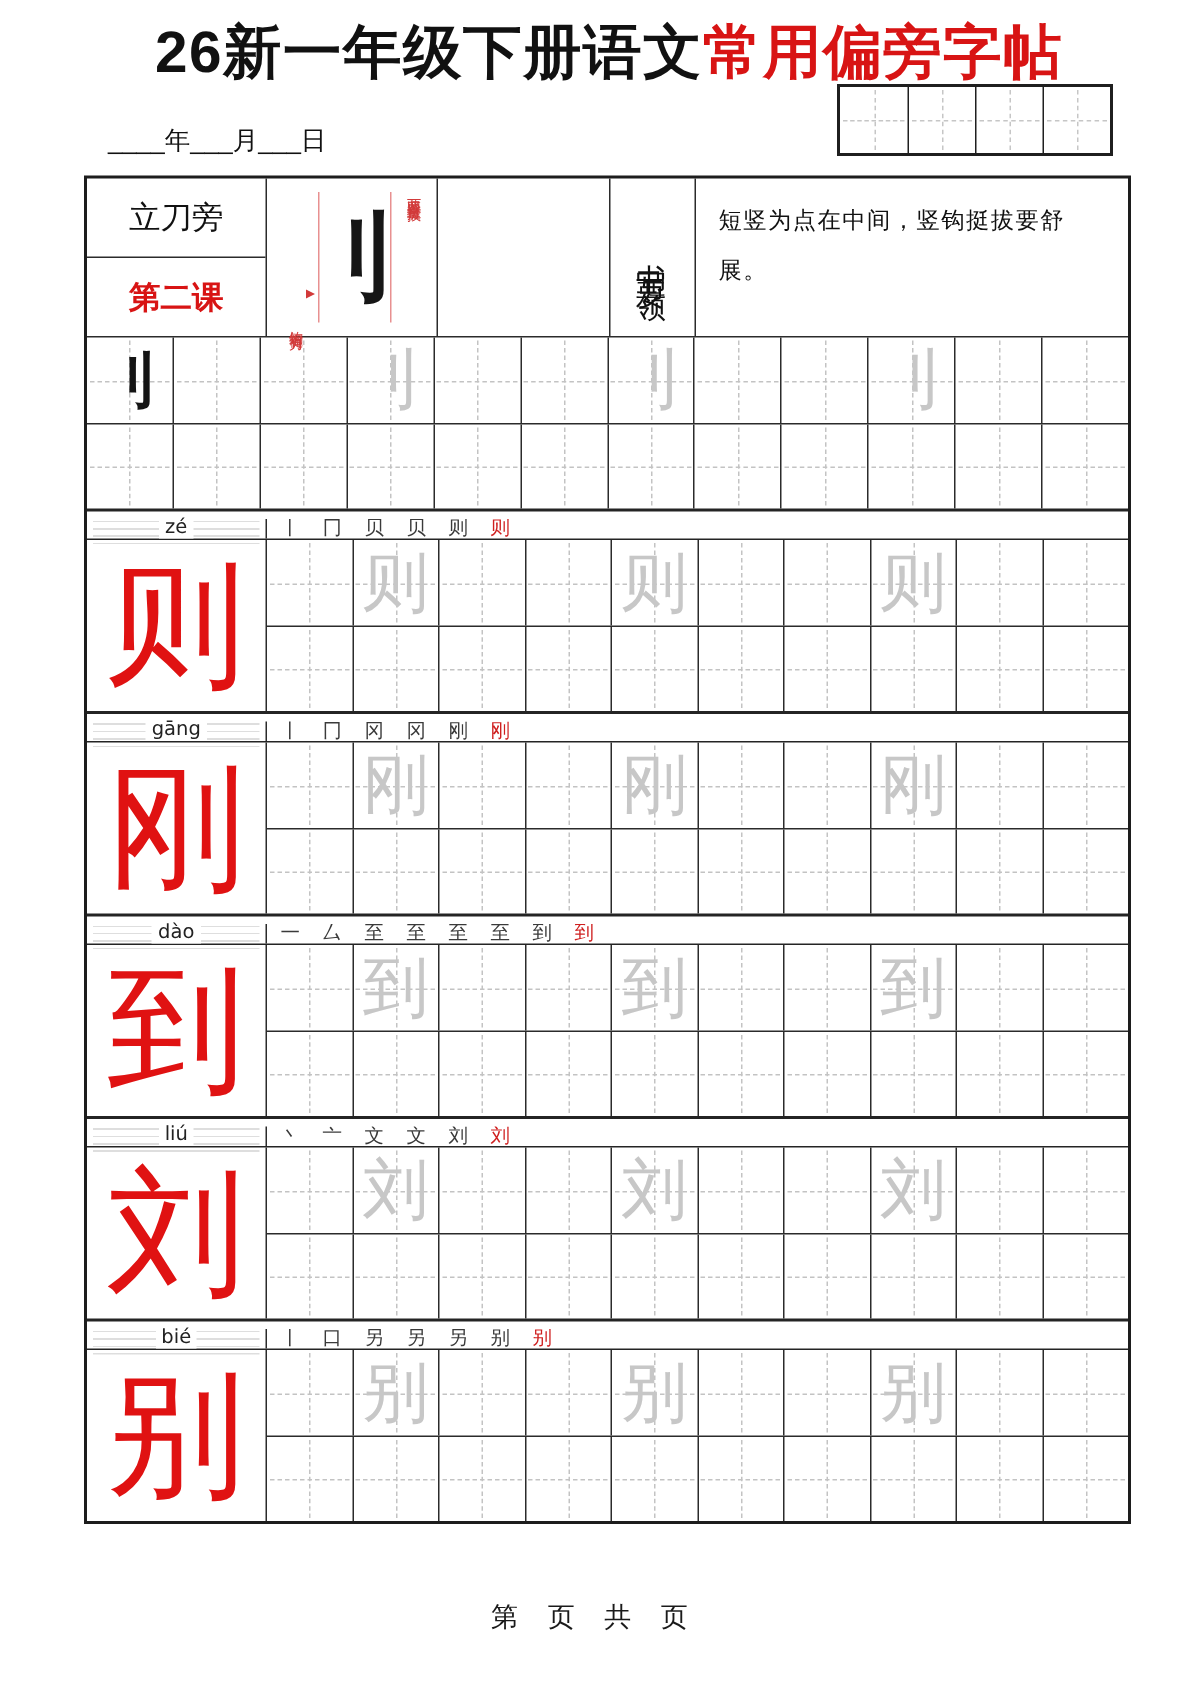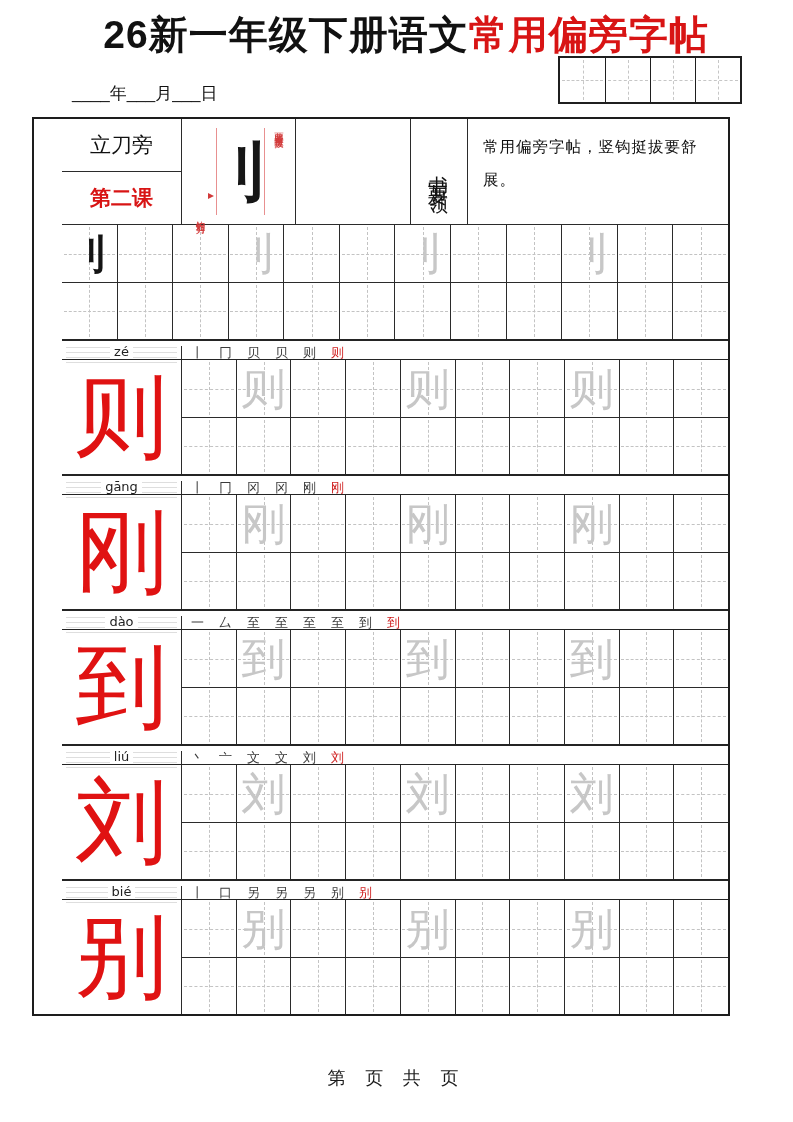--- a/index.html
+++ b/index.html
@@ -20,21 +20,21 @@
   
   .meta-date { position:absolute; top:82px; left:72px;  font-size:17px; font-family:"Liberation Sans","DejaVu Sans",sans-serif; }
   .meta-class{ position:absolute; top:82px; left:318px; font-size:17px; font-family:"Liberation Sans","DejaVu Sans",sans-serif; }
   .name-boxes { position:absolute; top:56px; left:558px; display:flex; border:2px solid #1f1f1f; background:#fff; }
   .nb { width:45px; height:44px; position:relative; border-left:1.5px solid #1f1f1f; }
   .nb:first-child { border-left:none; }
   .nb::before { content:""; position:absolute; left:4%; right:4%; top:50%; border-top:1px dashed #c6c6c6; }
   .nb::after  { content:""; position:absolute; top:4%; bottom:4%; left:50%; border-left:1px dashed #c6c6c6; }
 
   
-  .sheet { position:absolute; left:32px; top:117px; width:698px; border:2.5px solid #1d1d1d; background:#fff;padding-left:28px; }
+  .sheet { position:absolute; left:56px; top:117px; width:698px; border:2.5px solid #1d1d1d; background:#fff; }
 
   
   .hrow { display:flex; height:106px; border-bottom:1.8px solid #2b2b2b; }
   .hcol { border-left:1px solid #2b2b2b; }
   .hcol:first-child { border-left:none; }
   .hcol1 { width:119px; display:flex; flex-direction:column; }
   .hcell-radical { height:53px; border-bottom:1px solid #2b2b2b; display:flex; align-items:center; justify-content:center; font-size:21px; }
   .hcell-lesson  { flex:1; display:flex; align-items:center; justify-content:center; font-size:21px; color:#d81414;font-weight:bold; }
   .hcol2 { width:114px; position:relative; }
   .guide { position:absolute; top:9px; bottom:9px; width:1px; background:#e89090; }
@@ -107,21 +107,21 @@
         <span class="guide gr"></span>
         <div class="demo-char">刂</div>
         <div class="anno anno-left">钩短促有力</div>
         <div class="anno anno-right">两竖要垂直挺拔</div>
         <span class="anno-arrow"></span>
       </div>
       <div class="hcol hcol3"></div>
       <div class="hcol hcol4">
         <span>书写要领</span>
       </div>
-      <div class="hcol hcol5">常用偏旁字帖，竖钩挺拔要舒展。</div>
+      <div class="hcol hcol5">短竖为点在中间，竖钩挺拔要舒展。</div>
     </div>
 
     <div>
         <div class="trow">
           <div class="tc">
             <span class="g g-black">刂</span>
           </div>
           <div class="tc"></div>
           <div class="tc"></div>
           <div class="tc">

